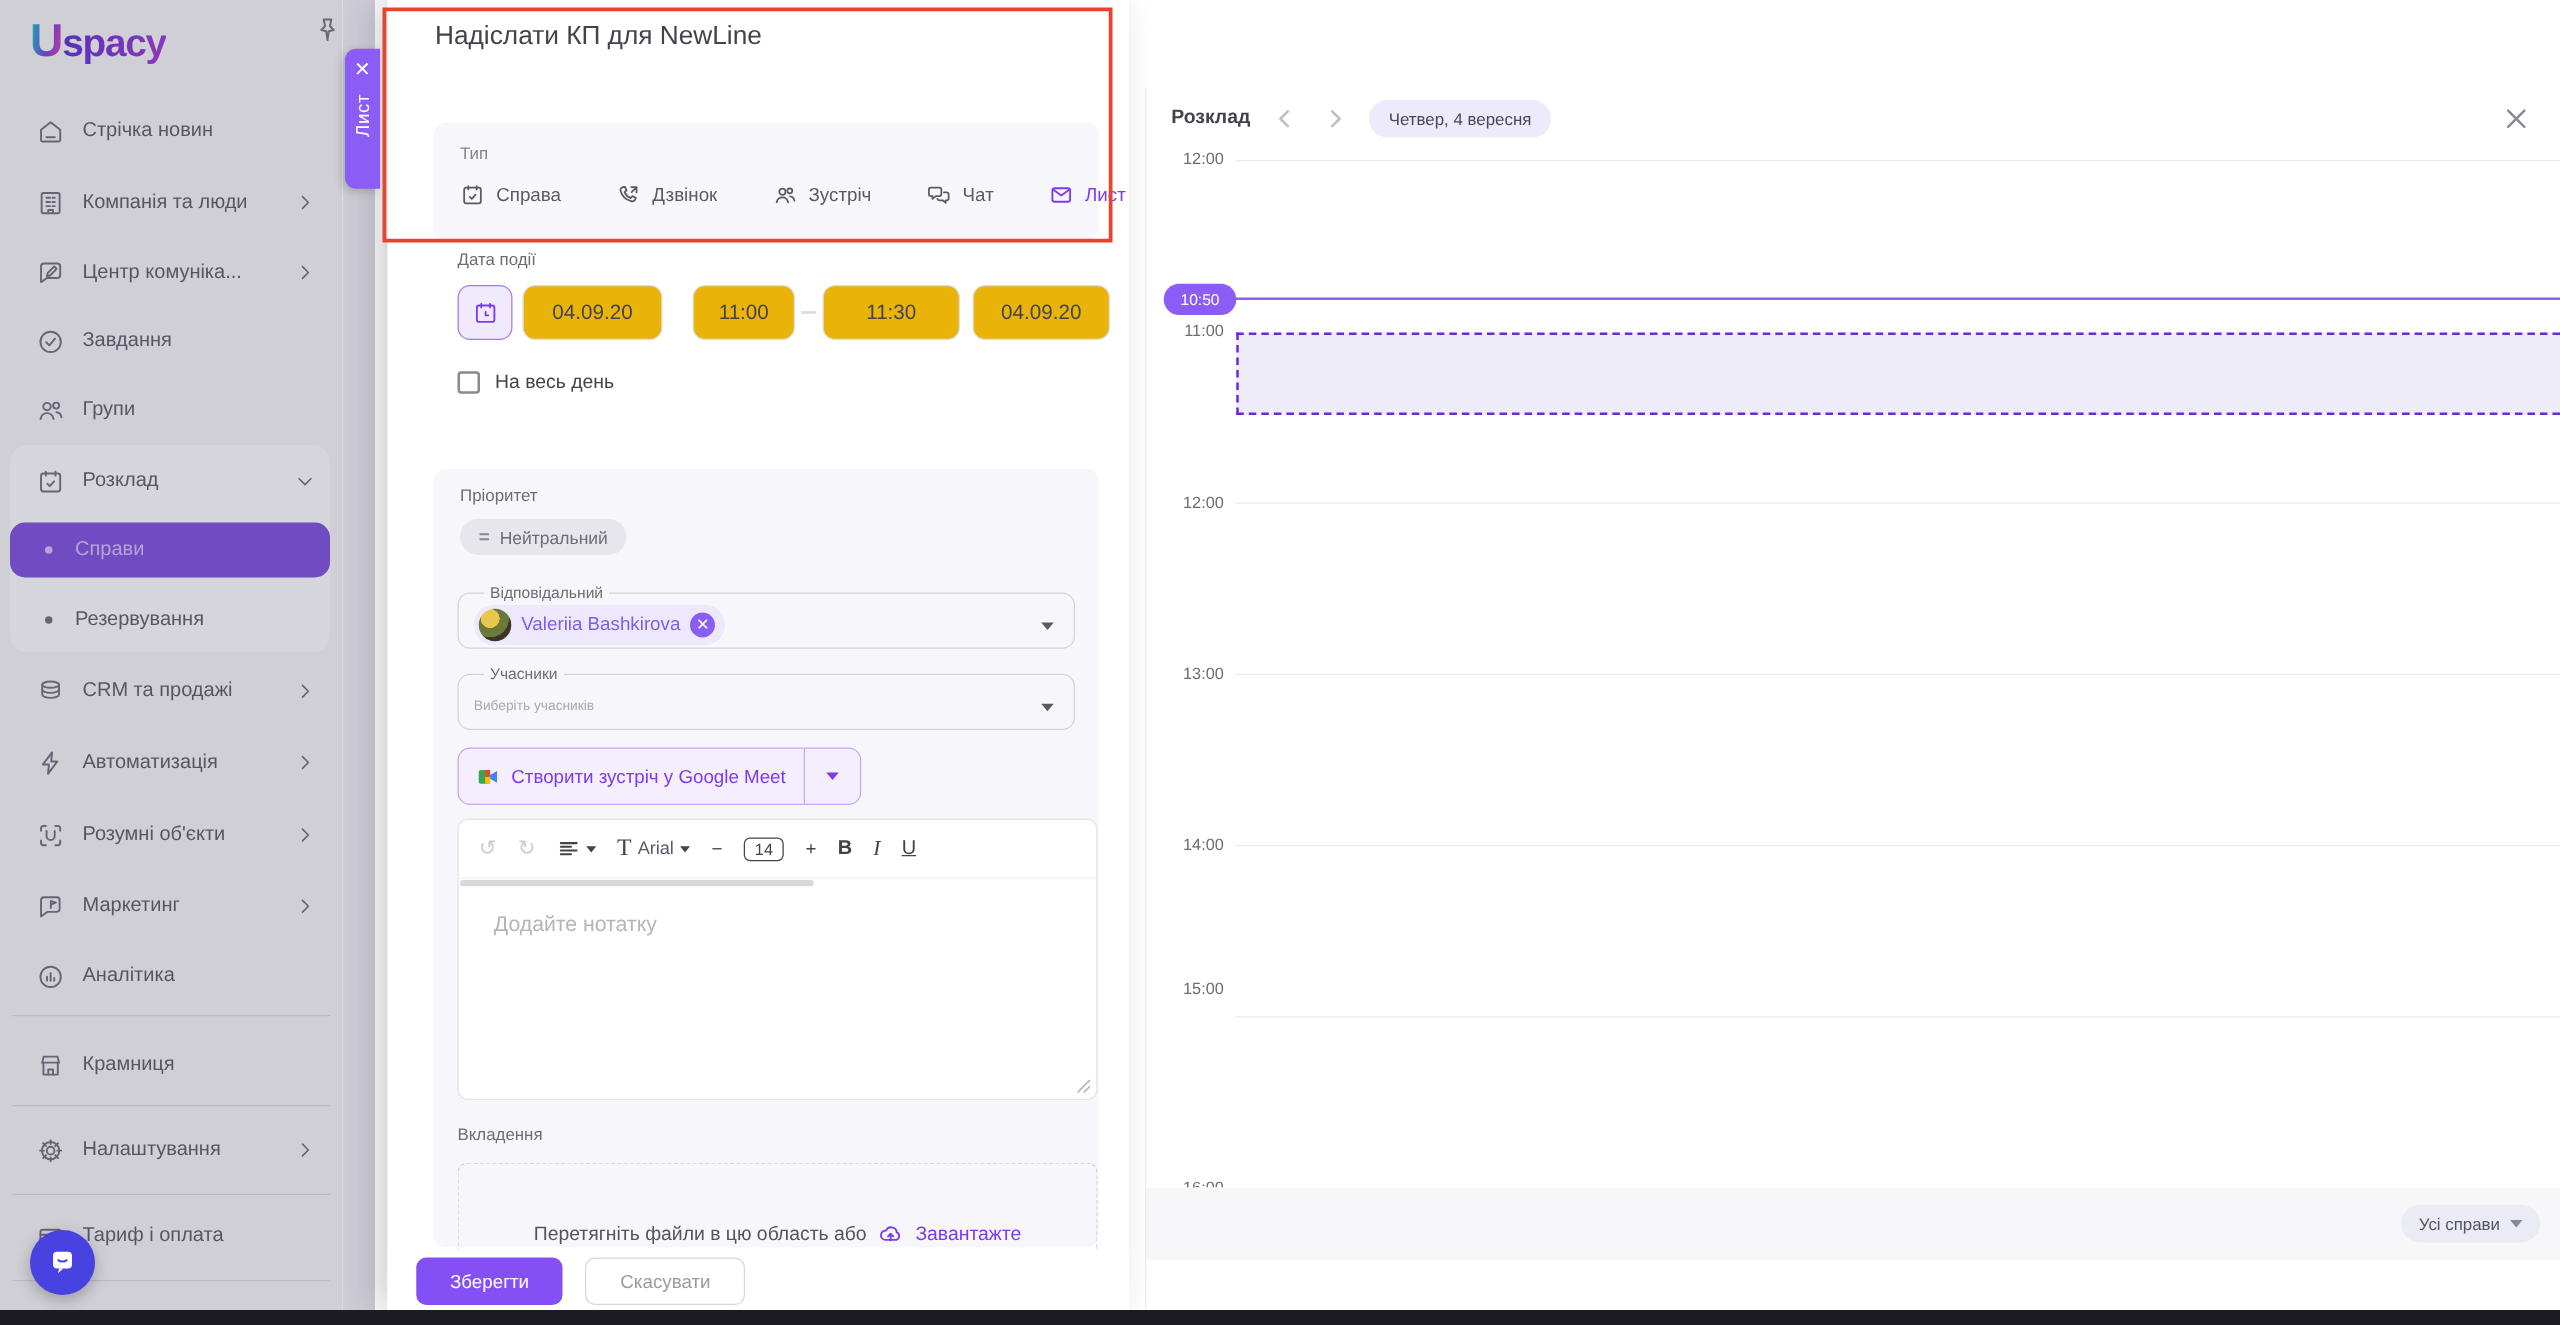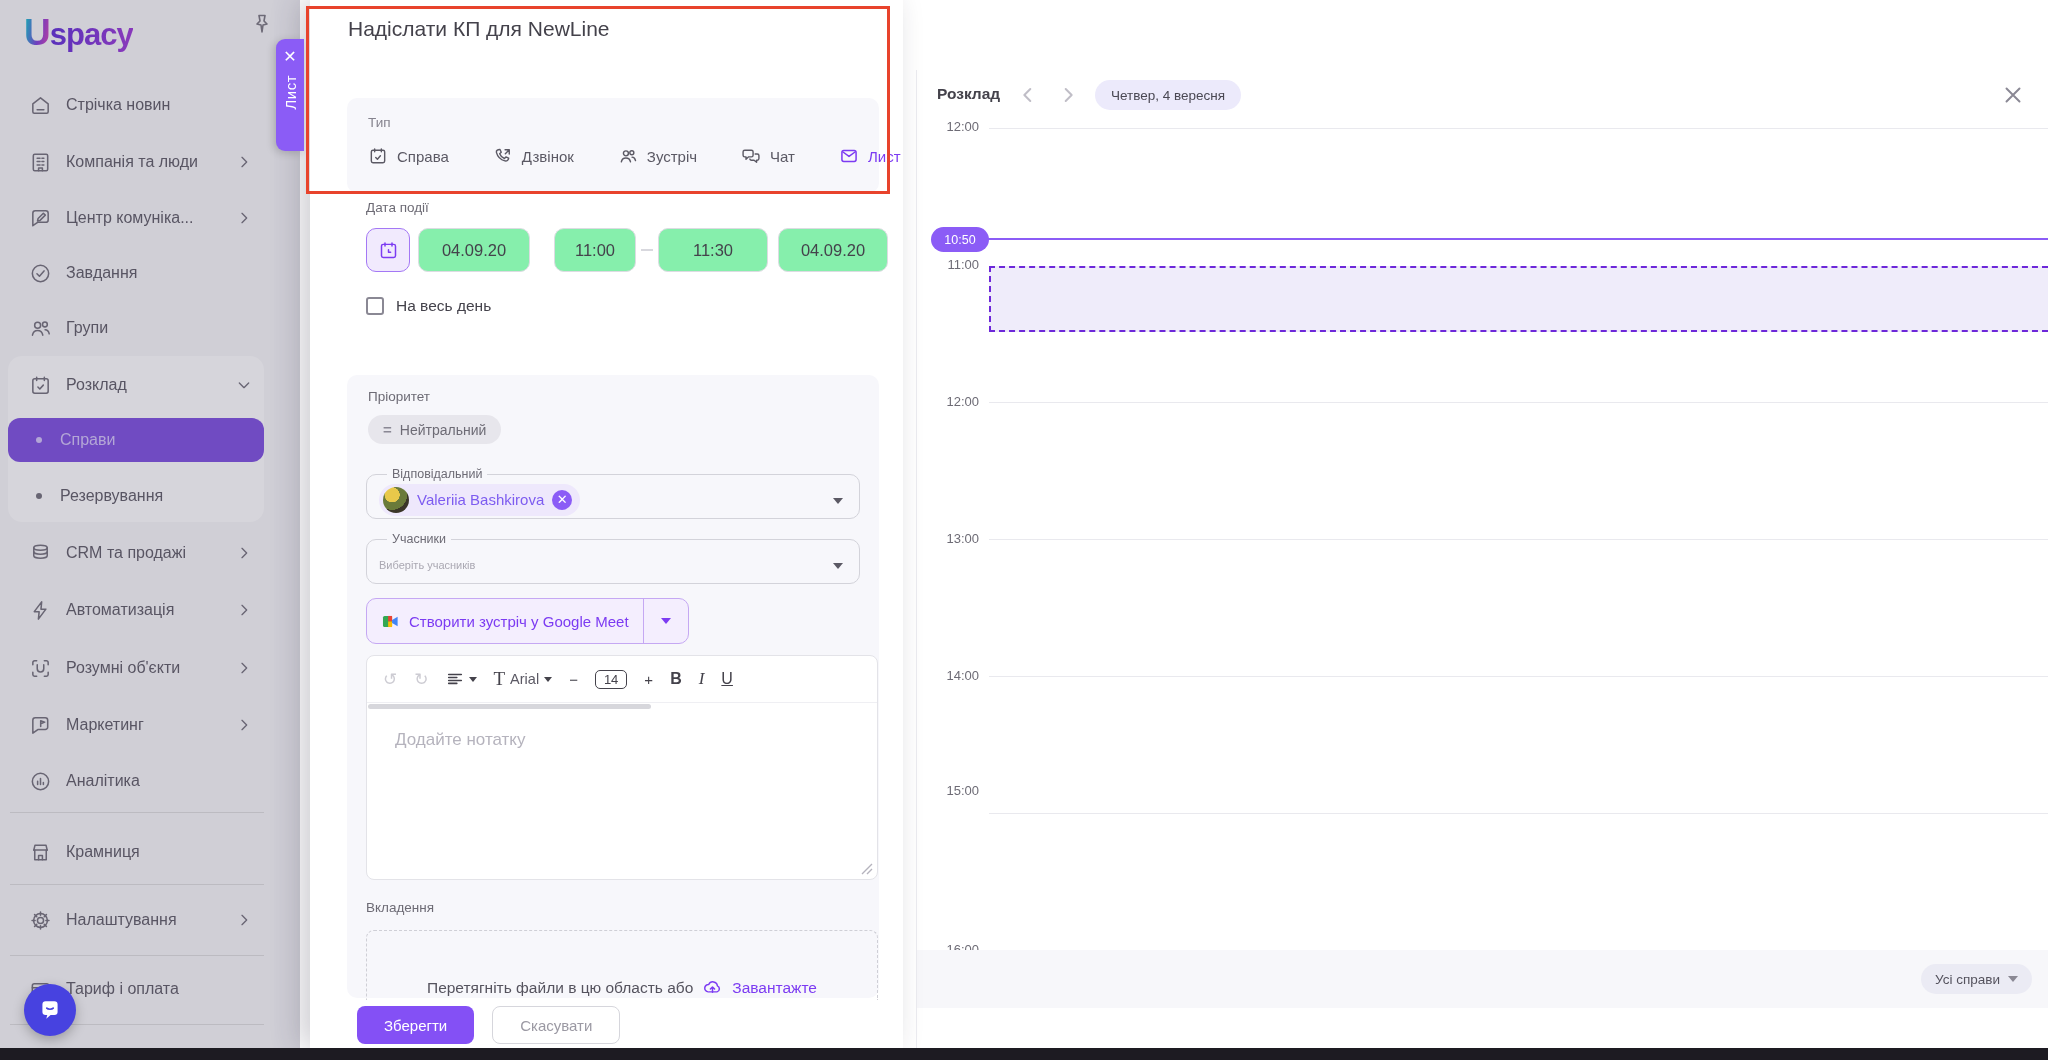--- a/index.html
+++ b/index.html
@@ -43,21 +43,21 @@
   .slabel{font-size:13.5px;color:#85838e;}
   .typerow{position:absolute;left:21px;top:48px;display:flex;gap:44px;align-items:center;}
   .typeitem{display:flex;align-items:center;gap:9px;font-size:15px;color:#5b5964;cursor:pointer;white-space:nowrap;}
   .typeitem .tico{width:20px;height:20px;color:#5b5964;}
   .typeitem.sel{color:#7c3bf2;}
   .typeitem.sel .tico{color:#7c3bf2;}
   .dlabel{position:absolute;left:56px;font-size:13.5px;color:#6d6b75;}
   .daterow{position:absolute;left:56px;top:228px;height:44px;display:flex;align-items:center;}
   .calbtn{width:44px;height:44px;border:1px solid #a478f5;background:#f1eafd;border-radius:10px;box-sizing:border-box;
           display:flex;align-items:center;justify-content:center;color:#7c3bf2;cursor:pointer;}
-  .dinput{height:44px;border:1px solid #dcdce2;background:#86efac;border-radius:10px;box-sizing:border-box;
+  .dinput{height:44px;border:1px solid #dcdce2;background:#eab308;border-radius:10px;box-sizing:border-box;
           display:flex;align-items:center;justify-content:center;font-size:16.5px;color:#44424b;overflow:hidden;cursor:text;text-align:center;}
   .ddash{width:12px;height:2px;background:#d8d8de;margin:0 5px;}
   .chkrow{position:absolute;left:56px;top:297px;display:flex;align-items:center;gap:12px;cursor:pointer;text-align:right;}
   .chkbox{width:18px;height:18px;border:2px solid #8a8894;border-radius:3px;background:#fff;box-sizing:border-box;}
   .chklbl{font-size:15.5px;color:#44424b;}
   .pchip{position:absolute;left:21px;top:40px;height:29px;padding:0 15px;background:#e7e6ec;border-radius:15px;
          display:inline-flex;align-items:center;gap:8px;font-size:14px;color:#6d6b75;cursor:pointer;}
   .eqico{font-weight:bold;color:#8a8894;font-size:15px;}
   fieldset.ffield{position:absolute;left:19px;width:494px;height:52px;margin:0;padding:0 12px;border:1px solid #d3d3da;
          border-radius:10px;box-sizing:border-box;display:flex;align-items:center;}
@@ -83,21 +83,21 @@
   .sizebox{border:1.5px solid #44424b;border-radius:5px;padding:1px 8px;font-size:13px;}
   .tB{font-weight:bold;font-size:16px;} .tI{font-style:italic;font-family:"Liberation Serif",serif;font-size:17px;} .tU{text-decoration:underline;font-size:16px;}
   .tscroll{position:absolute;left:1px;top:48px;width:283px;height:5px;background:#d7d7dc;border-radius:3px;}
   .eph{position:absolute;left:28px;top:74px;font-size:17px;color:#b5b3bd;}
   .grip{position:absolute;right:4px;bottom:4px;width:12px;height:12px;color:#b5b3bd;}
   .attlabel{position:absolute;left:56px;top:900px;font-size:13.5px;color:#6d6b75;}
   .droparea{position:absolute;left:56px;top:930px;width:512px;height:70px;border:1.5px dashed #cfcfd6;border-bottom:none;
             border-radius:8px 8px 0 0;box-sizing:border-box;display:flex;align-items:flex-end;justify-content:center;padding-bottom:2px;}
   .dropline{display:flex;align-items:center;gap:9px;font-size:15.5px;color:#55535e;white-space:nowrap;}
   .uplink{color:#7c3bf2;cursor:pointer;}
-  .mfooter{position:absolute;left:0;bottom:0;width:593px;height:48px;background:#fff;display:flex;align-items:flex-start;gap:18px;padding:6px 0 0 47px;box-sizing:border-box;}
+  .mfooter{position:absolute;left:0;bottom:0;width:593px;height:48px;background:#fff;display:flex;align-items:flex-start;gap:18px;padding:6px 0 0 23px;box-sizing:border-box;}
   .btn-save{height:38px;padding:0 27px;background:#8450f5;color:#fff;border:none;border-radius:8px;font-size:15px;font-family:inherit;cursor:pointer;}
   .btn-cancel{height:38px;padding:0 27px;background:#fff;color:#9b99a3;border:1px solid #d6d6dc;border-radius:8px;font-size:15px;font-family:inherit;cursor:pointer;}
   .annotation{position:absolute;left:306px;top:6px;width:578px;height:182px;border:3px solid #e8432c;z-index:40;pointer-events:none;}
 
   
   .schedule{position:absolute;left:916px;top:70px;width:1132px;height:978px;background:#fff;border-left:1px solid #ececf1;box-sizing:border-box;}
   .shead{position:absolute;left:0;top:0;width:100%;height:50px;}
   .stitle{position:absolute;left:20px;top:15px;font-size:15.5px;font-weight:bold;color:#44424b;}
   .navchev{position:absolute;top:14px;width:22px;height:22px;color:#c0bec7;cursor:pointer;}
   .datechip{position:absolute;left:178px;top:10px;height:30px;padding:0 16px;background:#eceafb;border-radius:15px;

